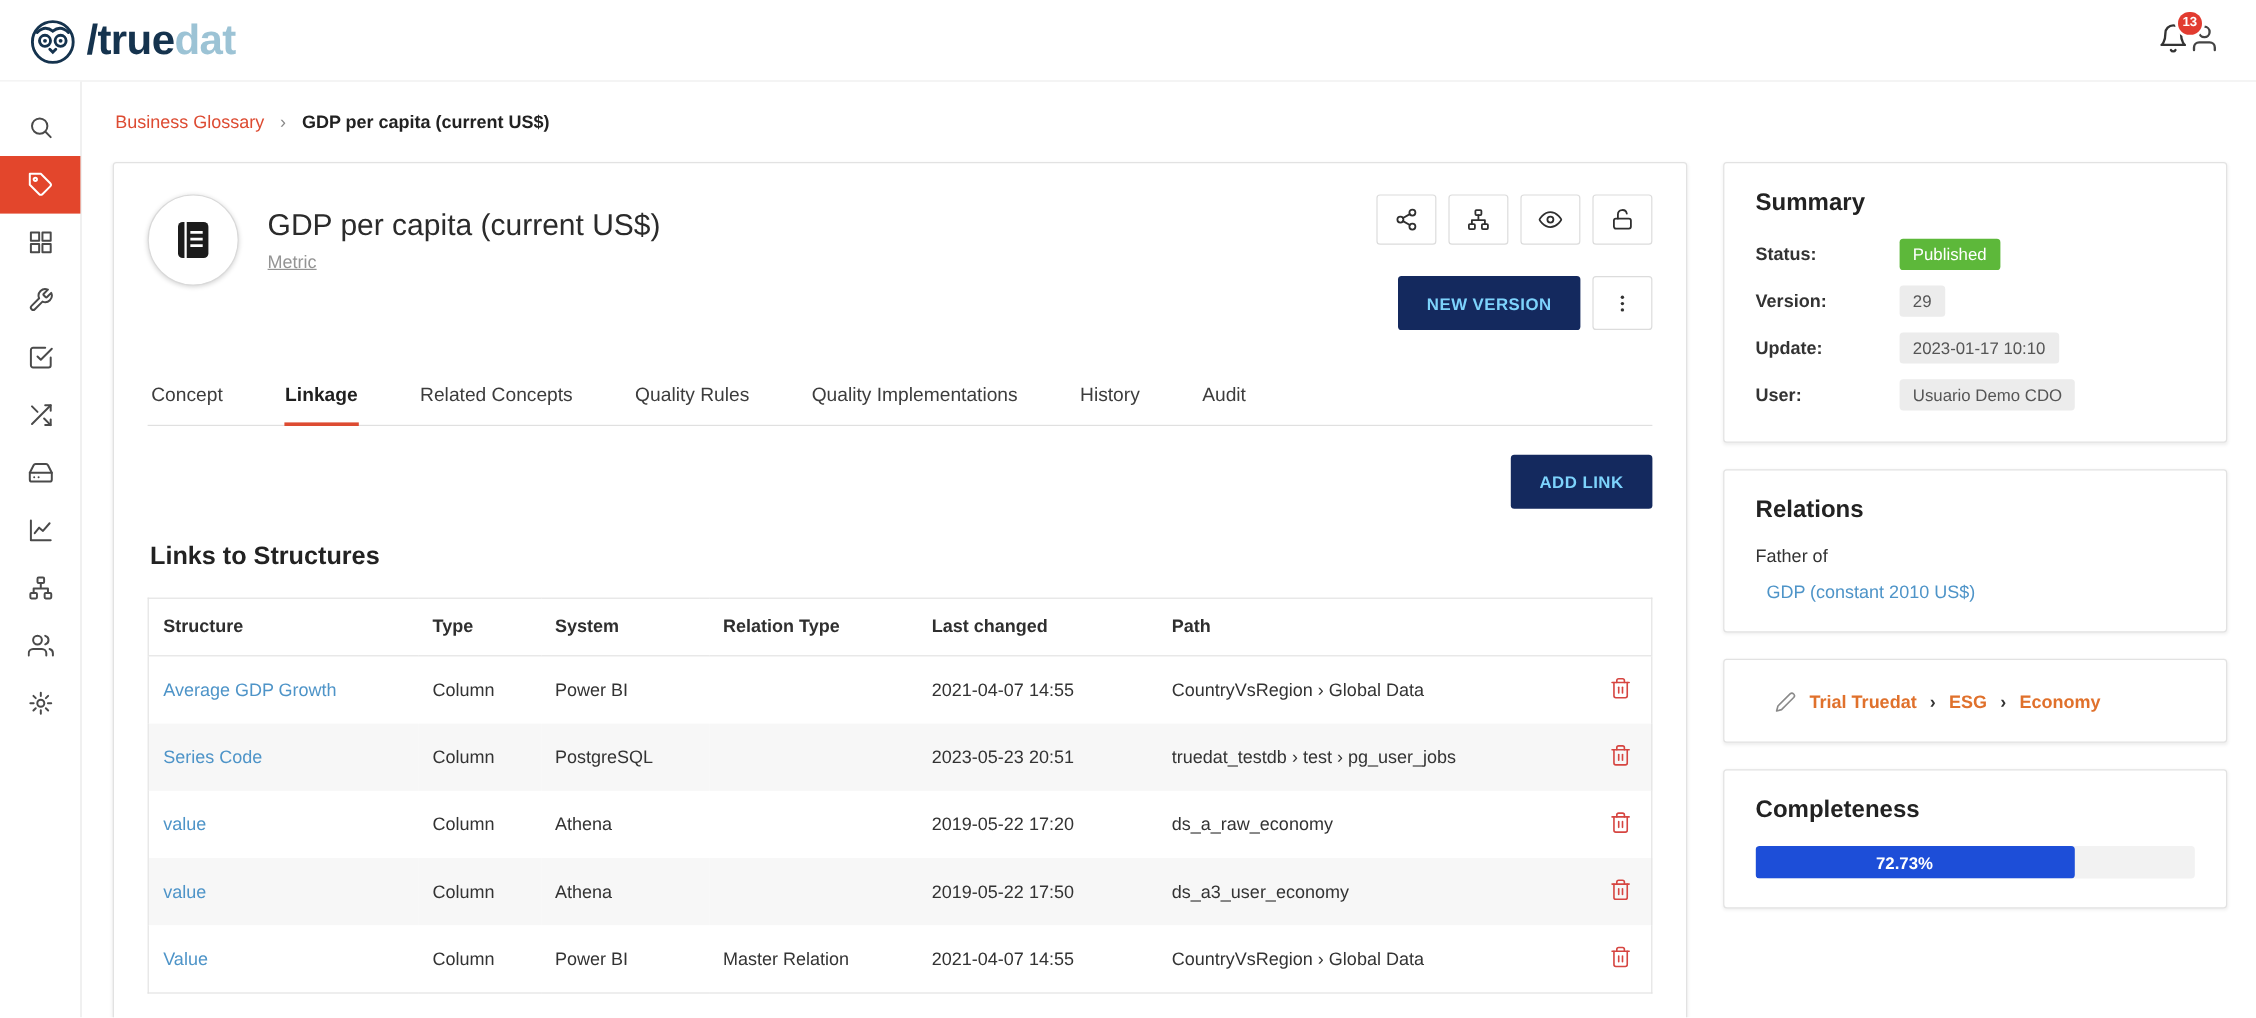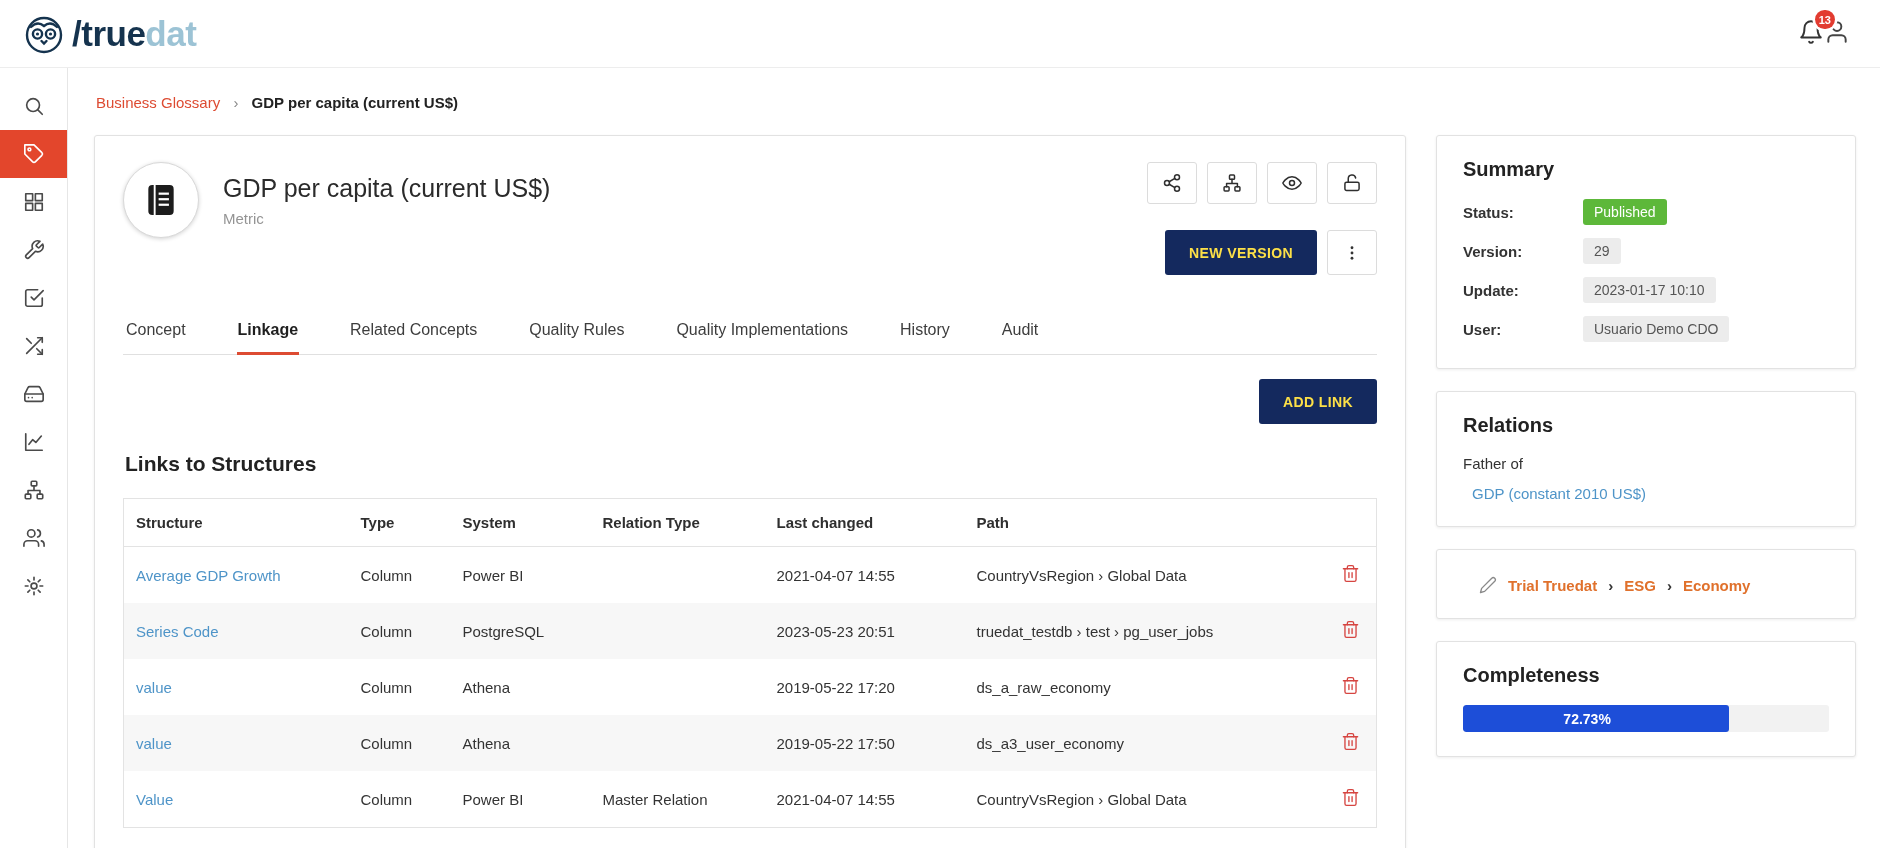--- a/index.html
+++ b/index.html
@@ -56,31 +56,31 @@
     min-height: 698px;
   }
   .card-head { display: flex; justify-content: space-between; align-items: flex-start; }
   .head-left { display: flex; align-items: center; gap: 24px; }
   .avatar {
     width: 76px; height: 76px; border-radius: 50%; border: 1px solid #d9d9d9;
     box-shadow: 0 1px 4px rgba(0,0,0,.18);
     display: flex; align-items: center; justify-content: center; background: #fff;
   }
   .titles h1 { margin: 0 0 7px; font-size: 25px; font-weight: 400; color: #2b2b2b; }
-  .subtitle { font-size: 15px; color: #949494; }
+  .subtitle { font-size: 15px; color: #949494; text-decoration: underline; }
   .head-right { display: flex; flex-direction: column; align-items: flex-end; gap: 26px; }
   .iconbar { display: flex; gap: 10px; }
   .icon-btn {
     width: 50px; height: 42px; border: 1px solid #dcdcdc; border-radius: 3px;
     background: #fff; display: flex; align-items: center; justify-content: center;
     color: #2f2f2f; cursor: pointer;
   }
   .actions { display: flex; gap: 10px; align-items: center; }
   .btn-navy {
-    background: #14295e; color: #fde047; border: none; border-radius: 3px;
+    background: #14295e; color: #7dd3fc; border: none; border-radius: 3px;
     font-family: inherit; font-size: 14px; font-weight: 700; letter-spacing: .4px;
     height: 45px; padding: 0 24px; cursor: pointer;
   }
   .btn-kebab {
     width: 50px; height: 45px; border: 1px solid #dcdcdc; border-radius: 3px;
     background: #fff; color: #333; cursor: pointer;
     display: flex; align-items: center; justify-content: center;
   }
   
   .tabs { margin-top: 34px; border-bottom: 1px solid #e0e0e0; display: flex; gap: 50px; padding: 0 2px; }

